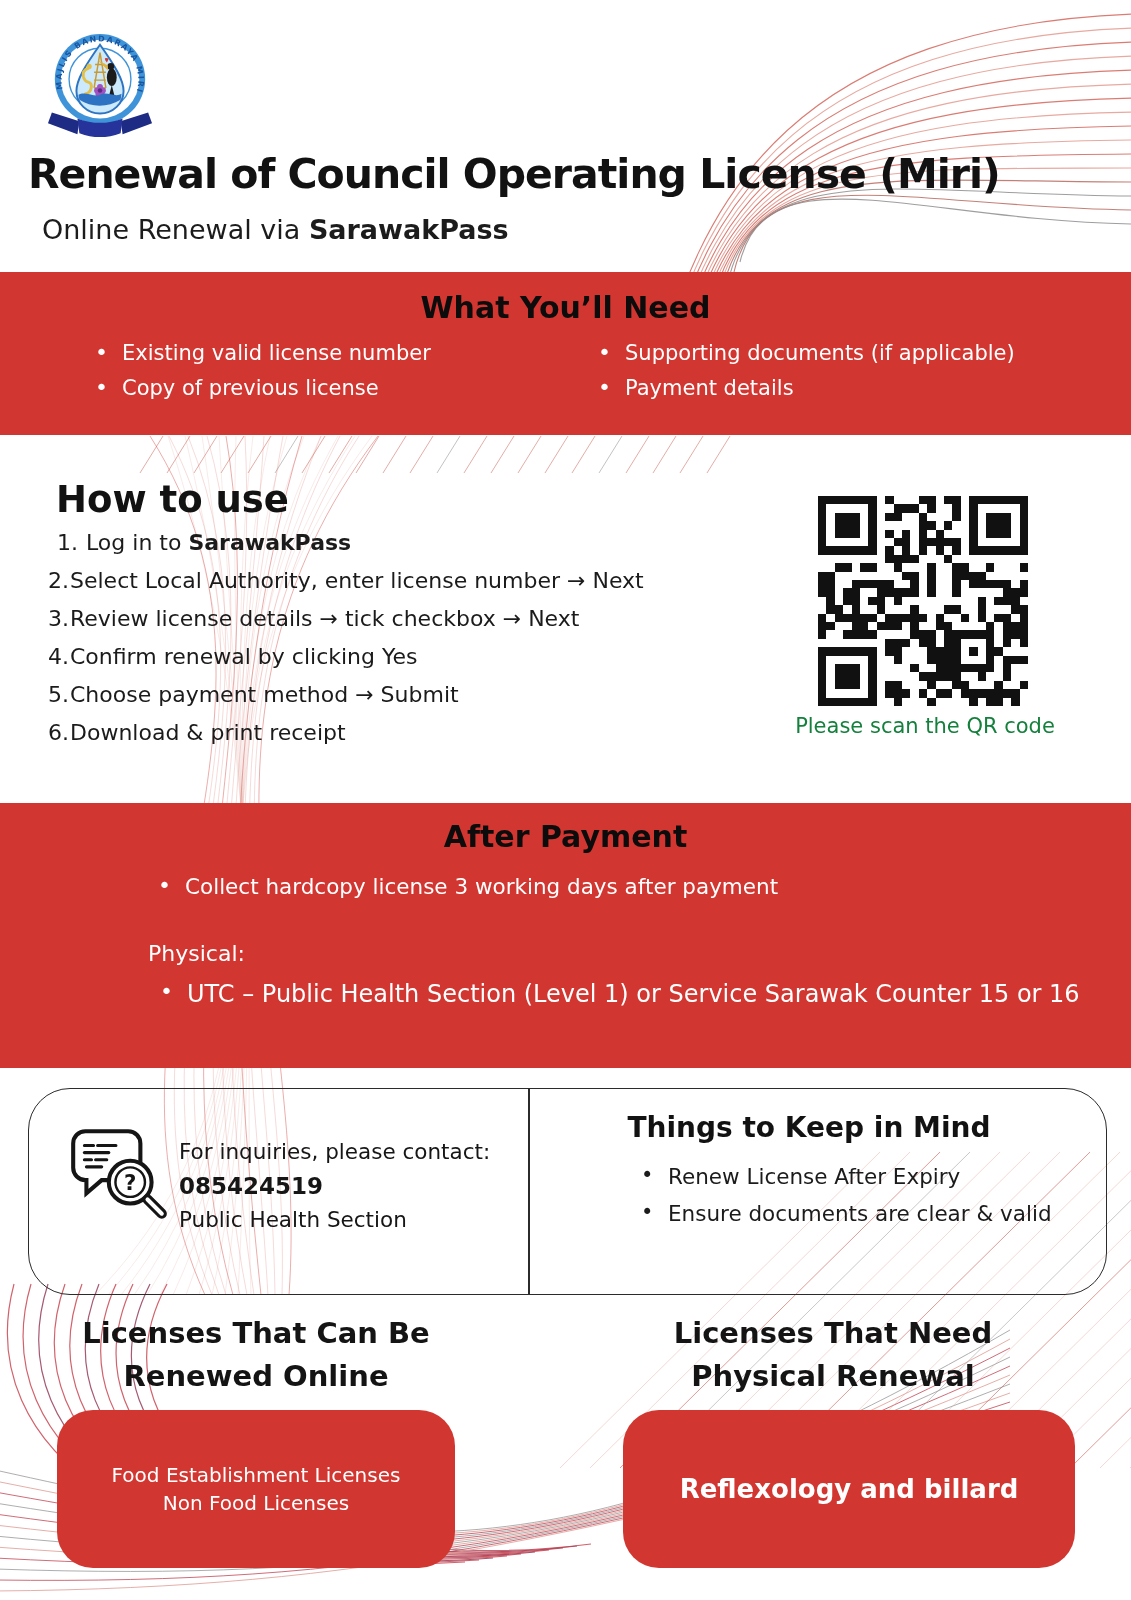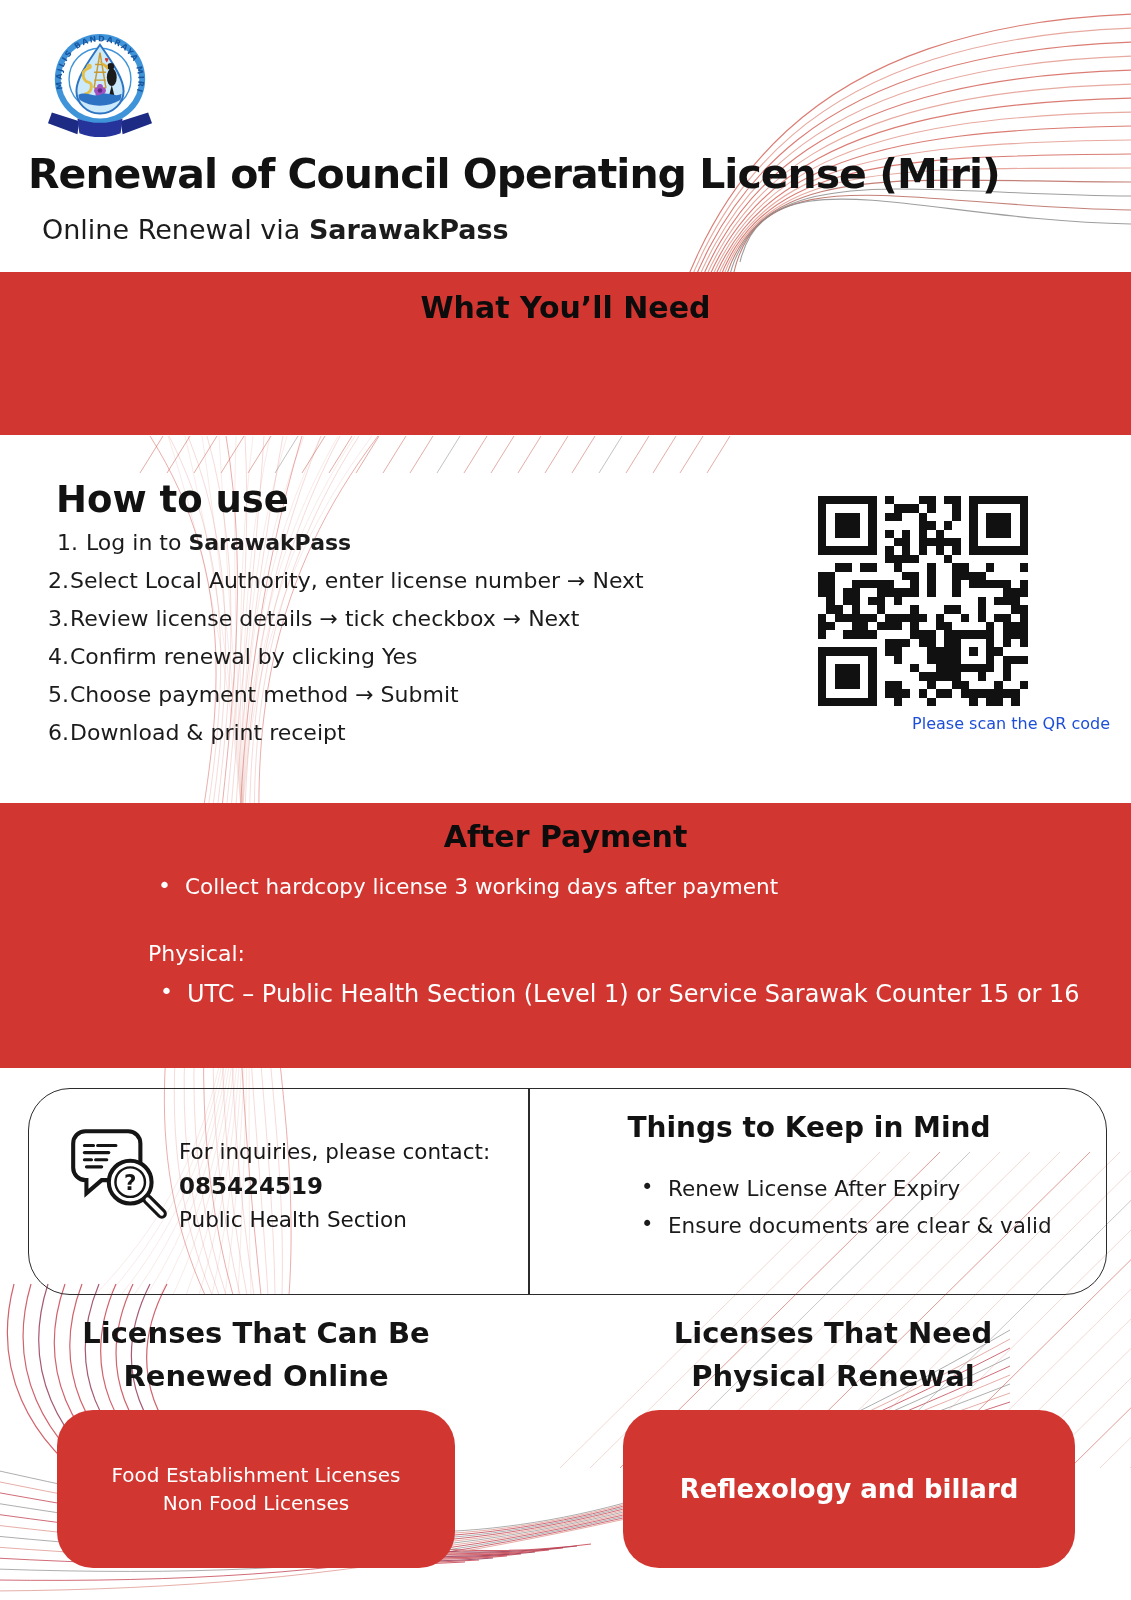--- a/index.html
+++ b/index.html
@@ -42,33 +42,33 @@
 
   
   .howto-title{left:48px;top:470px;margin:8px;font-size:37px;font-weight:bold;color:#121212;}
   .steps{left:48px;top:530px;width:720px;list-style:none;margin:0;padding:0;}
   .steps li{font-size:22px;color:#1b1b1b;margin-bottom:13px;white-space:nowrap;}
   .steps li.first{padding-left:9px;}
   .steps .n{margin-right:1px;}
 
   
   .qrwrap{left:818px;top:496px;width:210px;height:210px;background:#fff;}
-  .qrcap{left:740px;top:714px;width:370px;text-align:right;font-size:16px;color:#1d4ed8;}
+  .qrcap{left:740px;top:714px;width:370px;text-align:center;font-size:21px;color:#15803d;}
 
   
   .infobox{
     left:28px;top:1088px;width:1077px;height:205px;
     border:1.6px solid #2b2b2b;border-radius:42px;background:transparent;
   }
   .divider{position:absolute;left:499px;top:0;bottom:0;width:1.6px;background:#2b2b2b;}
   .contact-icon{position:absolute;left:34px;top:30px;width:112px;height:118px;}
   .contact{position:absolute;left:150px;top:46px;font-size:21.5px;line-height:34px;color:#161616;}
   .contact .phone{font-weight:bold;font-size:23px;}
   .things{position:absolute;left:500px;top:14px;width:560px;}
-  .things h3{margin:8px 0 32px;text-align:center;font-size:28px;font-weight:bold;color:#121212;}
+  .things h3{margin:8px 0 20px;text-align:center;font-size:28px;font-weight:bold;color:#121212;}
   .things ul{list-style:none;margin:0;padding:0 0 0 112px;font-size:21.5px;color:#1b1b1b;}
   .things li{position:relative;padding-left:27px;margin-bottom:12px;}
   .things li::before{content:"•";position:absolute;left:0;top:-1px;font-size:21px;}
 
   
   .bheading{width:440px;text-align:center;font-size:29px;font-weight:bold;line-height:43px;color:#141414;top:1312px;}
   .bheading.lft{left:36px;}
   .bheading.rgt{left:613px;}
   .redbox{
     background:#d23631;border-radius:36px;color:#ffffff;top:1410px;height:158px;
@@ -230,20 +230,30 @@
         <path d="M32 92 Q55 101 78 92 L76 107 Q55 115 34 107 Z" fill="#25339a"></path>
       </g>
     </svg>
   </div>
 
   <h1 class="layer title">Renewal of Council Operating License (Miri)</h1>
   <div class="layer subtitle"><span>Online Renewal via </span><b>SarawakPass</b></div>
 
   <section class="layer band band1">
     <h2>What You’ll Need</h2>
+    <div class="cols">
+      <ul class="wlist">
+        <li>Existing valid license number</li>
+        <li>Copy of previous license</li>
+      </ul>
+      <ul class="wlist">
+        <li>Supporting documents (if applicable)</li>
+        <li>Payment details</li>
+      </ul>
+    </div>
   </section>
 
   <h2 class="layer howto-title">How to use</h2>
   <ol class="layer steps">
     <li class="first"><span class="n">1.</span><span> Log in to </span><b>SarawakPass</b><span></span></li>
     <li><span class="n">2.</span><span>Select Local Authority, enter license number → Next</span></li>
     <li><span class="n">3.</span><span>Review license details → tick checkbox → Next</span></li>
     <li><span class="n">4.</span><span>Confirm renewal by clicking Yes</span></li>
     <li><span class="n">5.</span><span>Choose payment method → Submit</span></li>
     <li><span class="n">6.</span><span>Download &amp; print receipt</span></li>

